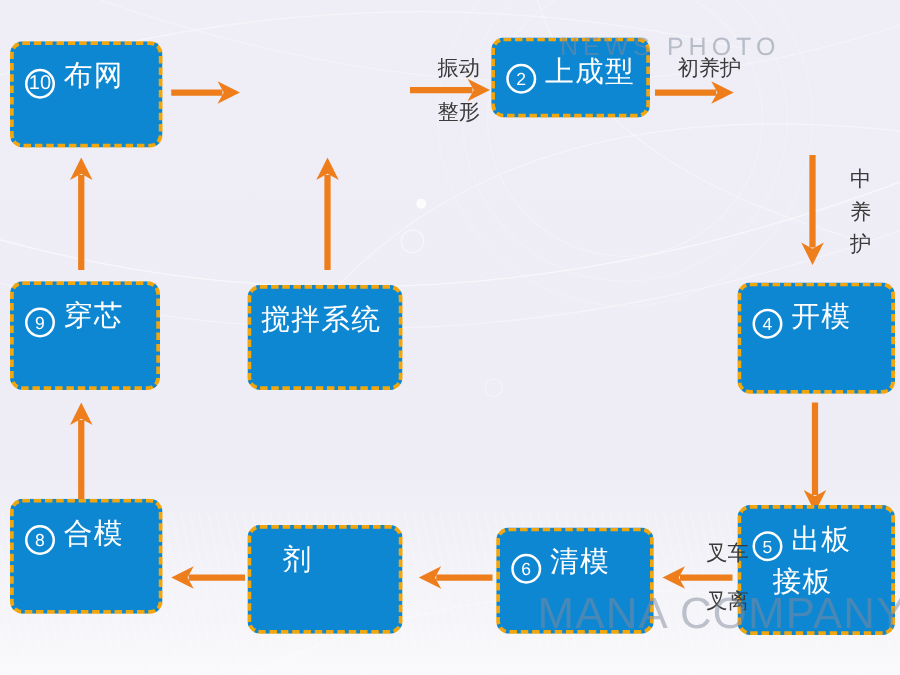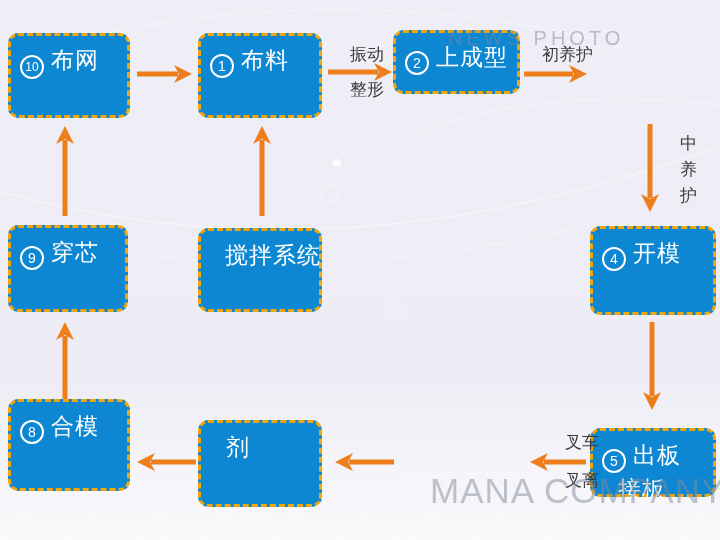--- a/index.html
+++ b/index.html
@@ -95,61 +95,61 @@
 
       <line x1="65" y1="216" x2="65" y2="140"></line>
         <polygon points="65,126 56,144 65,139 74,144" stroke="none"></polygon>
 
       <line x1="262" y1="216" x2="262" y2="140"></line>
         <polygon points="262,126 253,144 262,139 271,144" stroke="none"></polygon>
     </g>
   </svg>
 
   <div class="box" style="left:8px;top:33px;width:122px;height:85px">
-    <div class="bl"><span class="num" style="font-size: 12px;">10</span><span>布网</span></div>
+    <div class="bl"><span class="num" style="font-size: 16px;">10</span><span>布网</span></div>
 
   </div>
 
-  <div class="box" style="left:198px;top:33px;width:124px;height:85px">
-    <div class="bl"><span class="num">1</span><span>布料</span></div>
-
-  </div>
 
   <div class="box" style="left:393px;top:30px;width:127px;height:64px">
     <div class="bl"><span class="num">2</span><span>上成型</span></div>
 
   </div>
 
 
   <div class="box" style="left:590px;top:226px;width:126px;height:89px">
     <div class="bl"><span class="num">4</span><span>开模</span></div>
 
   </div>
 
   <div class="box" style="left:8px;top:225px;width:120px;height:87px">
     <div class="bl"><span class="num">9</span><span>穿芯</span></div>
 
   </div>
 
-  <div class="box" style="left:198px;top:228px;width:124px;height:84px;padding-left:24px">
+  <div class="box" style="left:198px;top:228px;width:124px;height:84px;padding-left:8px">
     <div class="bl"><span>搅拌系统</span></div>
 
   </div>
 
   <div class="box" style="left:8px;top:399px;width:122px;height:92px">
     <div class="bl"><span class="num">8</span><span>合模</span></div>
 
   </div>
 
   <div class="box" style="left:198px;top:420px;width:124px;height:87px">
     <div class="l2">剂</div>
   </div>
 
+  <div class="box" style="left:397px;top:422px;width:126px;height:85px">
+    <div class="bl"><span class="num">6</span><span>清模</span></div>
 
-  <div class="box" style="left:590px;top:428px;width:126px;height:69px">
+  </div>
+
+  <div class="box" style="left:590px;top:404px;width:126px;height:104px">
     <div class="bl"><span class="num">5</span><span>出板</span></div>
     <div class="l2">接板</div>
   </div>
 
   <div class="edge-label" style="left:331px;top:45px">振动</div>
   <div class="edge-label" style="left:331px;top:80px">整形</div>
   <div class="edge-label" style="left:523px;top:45px">初养护</div>
   <div class="edge-label vlabel" style="left:661px;top:131px">中养护</div>
   <div class="edge-label" style="left:546px;top:433px">叉车</div>
   <div class="edge-label" style="left:546px;top:471px">叉离</div>

